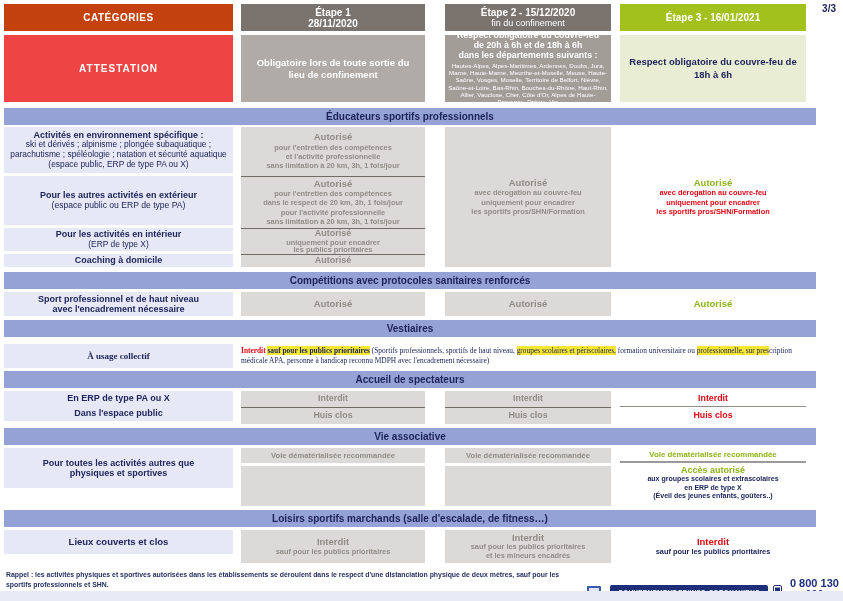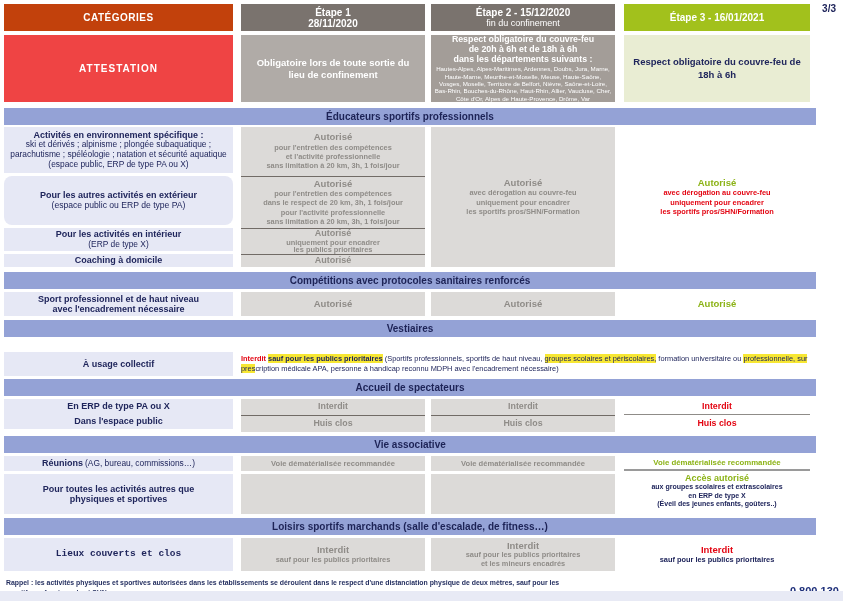--- a/index.html
+++ b/index.html
@@ -8,21 +8,21 @@
     position:relative; width:843px; height:601px; overflow:hidden;
     font-family:"Liberation Sans", sans-serif; background:#fff; color:#20265c;
   }
   .b { font-weight:bold; }
   .blk { display:block; }
 
   
   .row { display:flex; margin-left:4px; }
   .col-label { width:229px; }
   .col1 { width:184px; margin-left:8px; }
-  .col2 { width:184px; margin-left:6px; }
+  .col2 { width:166px; margin-left:20px; }
   .col3 { width:186px; margin-left:9px; }
 
   .center { display:flex; flex-direction:column; align-items:center; justify-content:center; text-align:center; }
 
   
   .hdr { height:27px; margin-top:4px; }
   .hdr-cat { background:#c2410c; color:#fff; font-weight:bold; font-size:10px; letter-spacing:0.5px; }
   .hdr-gray { background:#7a736e; color:#fff; }
   .hdr-gray .l1 { font-weight:bold; font-size:10px; }
   .hdr-gray .l2 { font-size:9px; }
@@ -112,21 +112,21 @@
   </div>
 
   <div class="band" style="margin-top:6px;">Éducateurs sportifs professionnels</div>
 
   <div class="sec">
     <div class="stack lblcol">
       <div class="lbl gap3" style="height:46px;">
         <span class="tb">Activités en environnement spécifique :</span>
         <span class="tr">ski et dérivés ; alpinisme ; plongée subaquatique ; parachutisme ; spéléologie ; natation et sécurité aquatique (espace public, ERP de type PA ou X)</span>
       </div>
-      <div class="lbl gap3" style="height:49px;border-radius:8px;">
+      <div class="lbl gap3" style="height:49px;">
         <span class="tb">Pour les autres activités en extérieur</span>
         <span class="tb" style="font-weight:normal;font-size:8.6px;">(espace public ou ERP de type PA)</span>
       </div>
       <div class="lbl gap3" style="height:23px;">
         <span class="tb">Pour les activités en intérieur</span>
         <span class="tr">(ERP de type X)</span>
       </div>
       <div class="lbl" style="height:13px;">
         <span class="tb">Coaching à domicile</span>
       </div>
@@ -175,21 +175,21 @@
       <span class="tb">Sport professionnel et de haut niveau</span>
       <span class="tb">avec l'encadrement nécessaire</span>
     </div>
     <div class="col1 gcell center gtitle" style="height:24px;">Autorisé</div>
     <div class="col2 gcell center gtitle" style="height:24px;">Autorisé</div>
     <div class="col3 center gtitle green" style="height:24px;background:#fff;">Autorisé</div>
   </div>
 
   <div class="band" style="margin-top:4px;">Vestiaires</div>
 
-  <div class="row" style="margin-top:15px;">
+  <div class="row" style="margin-top:7px;font-family:Liberation Serif, serif;">
     <div class="col-label lbl" style="height:24px;">
       <span class="tb">À usage collectif</span>
     </div>
     <div class="wide-cell">
       <p style="margin:0;">
         <span class="red b">Interdit </span><span class="hl b">sauf pour les publics prioritaires</span><span> (Sportifs professionnels, sportifs de haut niveau, </span><span class="hl">groupes scolaires et périscolaires,</span><span> formation universitaire ou </span><span class="hl">professionnelle, sur pres</span><span>cription médicale APA, personne à handicap reconnu MDPH avec l'encadrement nécessaire)</span>
       </p>
     </div>
   </div>
 
@@ -215,24 +215,20 @@
     <div class="stack col3">
       <div class="center gtitle red" style="height:16px;font-size:8.8px;border-bottom:1px solid #8f8c88;">Interdit</div>
       <div class="center gtitle red" style="height:17px;font-size:8.8px;">Huis clos</div>
     </div>
   </div>
 
   <div class="band" style="margin-top:4px;">Vie associative</div>
 
   <div class="sec" style="margin-top:3px;">
     <div class="stack lblcol">
-      <div class="lbl gap3" style="height:15px;flex-direction:row;gap:2px;">
-        <span class="tb">Réunions</span>
-        <span class="tr"> (AG, bureau, commissions…)</span>
-      </div>
       <div class="lbl" style="height:40px;">
         <span class="tb" style="max-width:170px;">Pour toutes les activités autres que physiques et sportives</span>
       </div>
     </div>
     <div class="stack cellcol">
       <div class="gcell center gsub gap3" style="height:15px;font-size:7.6px;">Voie dématérialisée recommandée</div>
       <div class="gcell" style="height:40px;"></div>
     </div>
     <div class="stack col2">
       <div class="gcell center gsub gap3" style="height:15px;font-size:7.6px;">Voie dématérialisée recommandée</div>
@@ -245,21 +241,21 @@
         <span class="b" style="font-size:7px;line-height:1.25;">aux groupes scolaires et extrascolaires</span>
         <span class="b" style="font-size:7px;line-height:1.25;">en ERP de type X</span>
         <span class="b" style="font-size:7px;line-height:1.25;">(Éveil des jeunes enfants, goûters..)</span>
       </div>
     </div>
   </div>
 
   <div class="band" style="margin-top:4px;">Loisirs sportifs marchands (salle d'escalade, de fitness…)</div>
 
   <div class="row" style="margin-top:3px;">
-    <div class="col-label lbl" style="height:33px;font-family:Liberation Mono, monospace;">
+    <div class="col-label lbl" style="height:24px;">
       <span class="tb" style="font-size:9.5px;">Lieux couverts et clos</span>
     </div>
     <div class="col1 gcell center" style="height:33px;">
       <span class="gtitle">Interdit</span>
       <span class="gsub">sauf pour les publics prioritaires</span>
     </div>
     <div class="col2 gcell center" style="height:33px;">
       <span class="gtitle">Interdit</span>
       <span class="gsub" style="line-height:1.15;">sauf pour les publics prioritaires</span>
       <span class="gsub" style="line-height:1.15;">et les mineurs encadrés</span>

